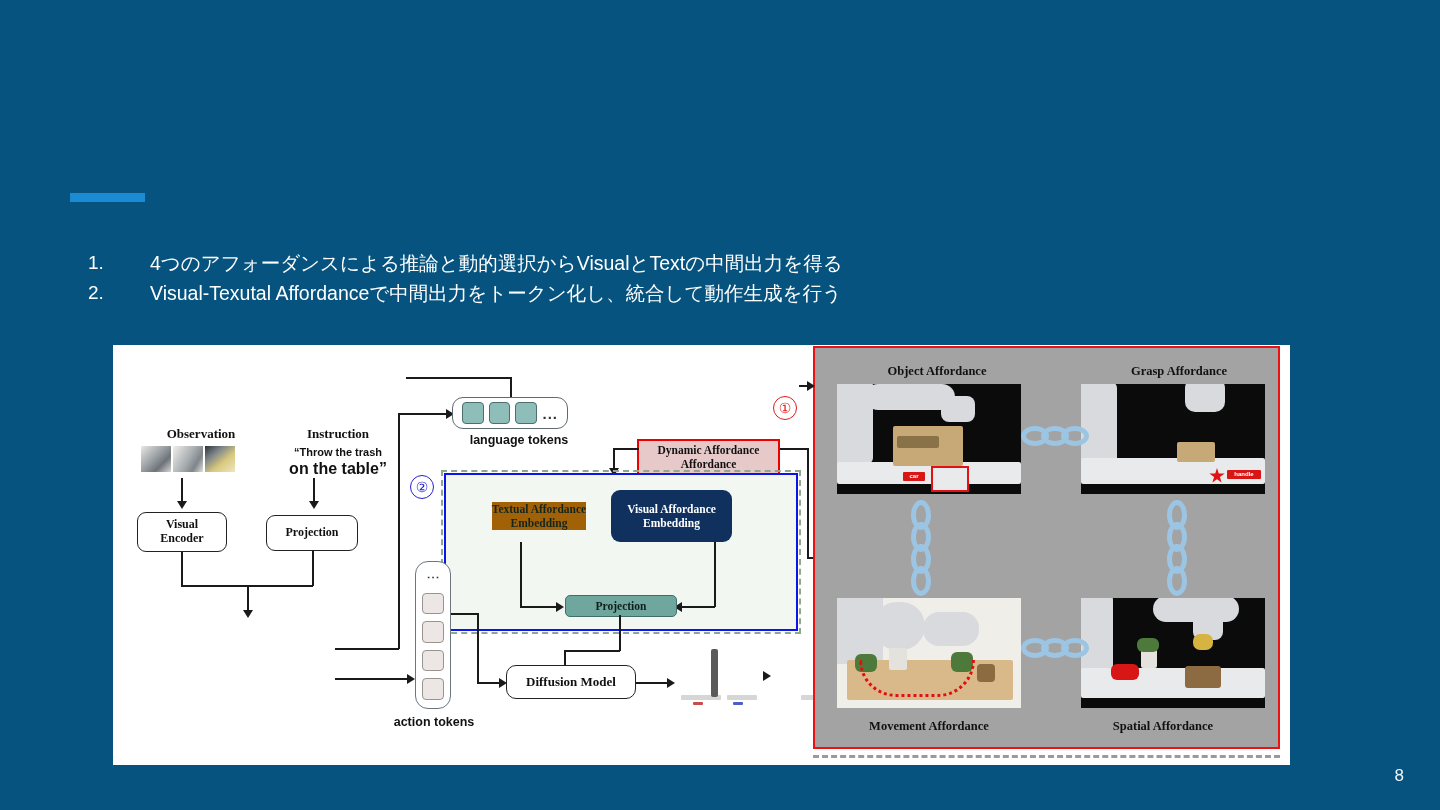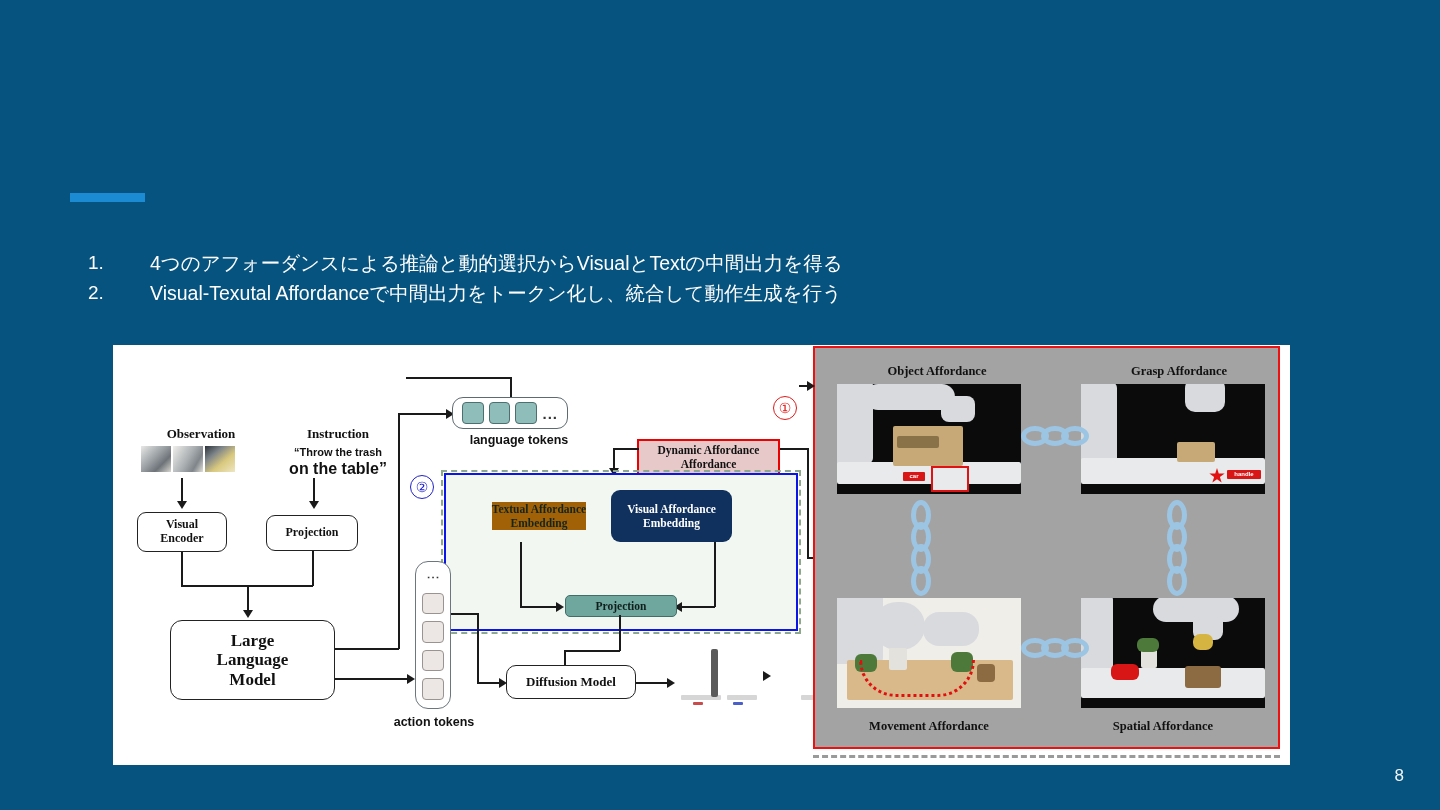--- a/index.html
+++ b/index.html
@@ -351,27 +351,20 @@
       </div>
 
       <div class="node abs" style="left:153px; top:170px; width:92px; height:36px; font-size:12px;">Projection</div>
 
       <div class="vline" style="left:68px; top:207px; height:34px;"></div>
       <div class="vline" style="left:199px; top:206px; height:35px;"></div>
       <div class="hline" style="left:68px; top:240px; width:132px;"></div>
       <div class="vline" style="left:134px; top:240px; height:27px;"></div>
       <div class="arrow-down" style="left:130px; top:265px;"></div>
 
-      <div class="node abs" style="left:57px; top:275px; width:165px; height:80px; font-size:17px; border-radius:12px;">
-        <span>
-          <span>Large</span><br>
-          <span>Language</span><br>
-          <span>Model</span>
-        </span>
-      </div>
 
       <div class="hline" style="left:222px; top:303px; width:64px;"></div>
       <div class="vline" style="left:285px; top:68px; height:236px;"></div>
       <div class="hline" style="left:285px; top:68px; width:50px;"></div>
       <div class="arrow-right" style="left:333px; top:64px;"></div>
 
       <div class="hline" style="left:222px; top:333px; width:75px;"></div>
       <div class="arrow-right" style="left:294px; top:329px;"></div>
 
       <div class="token-pill abs" style="left:339px; top:52px; width:116px; height:32px;">

